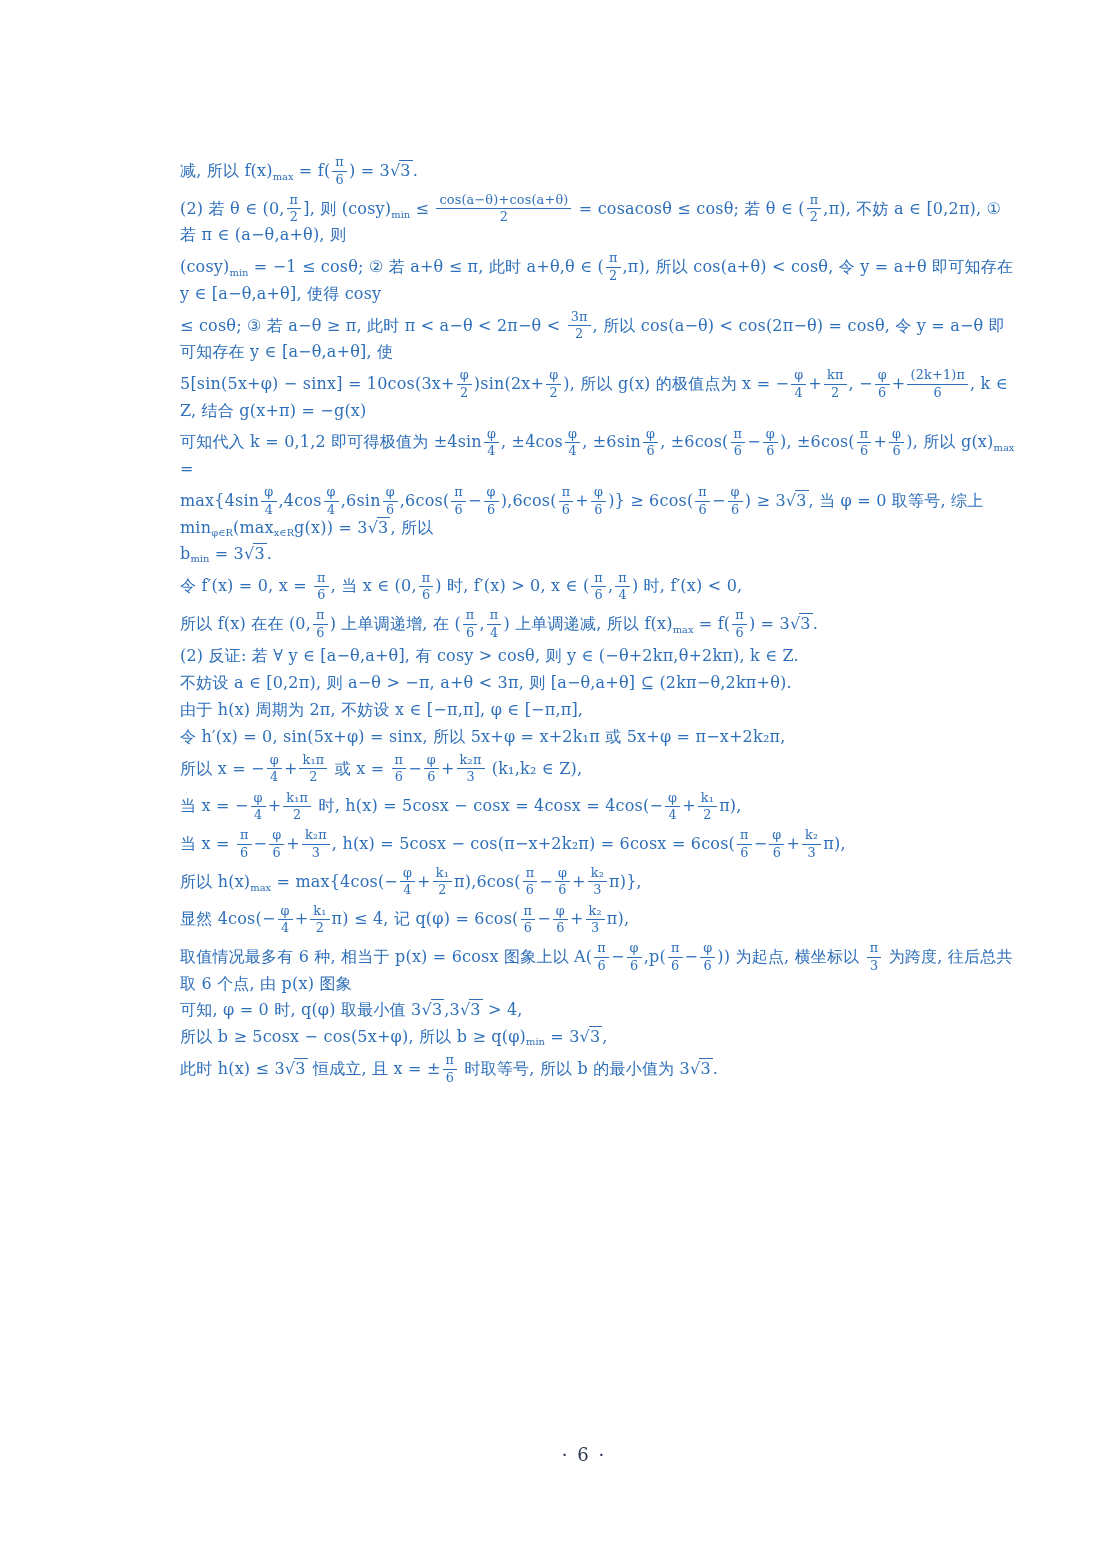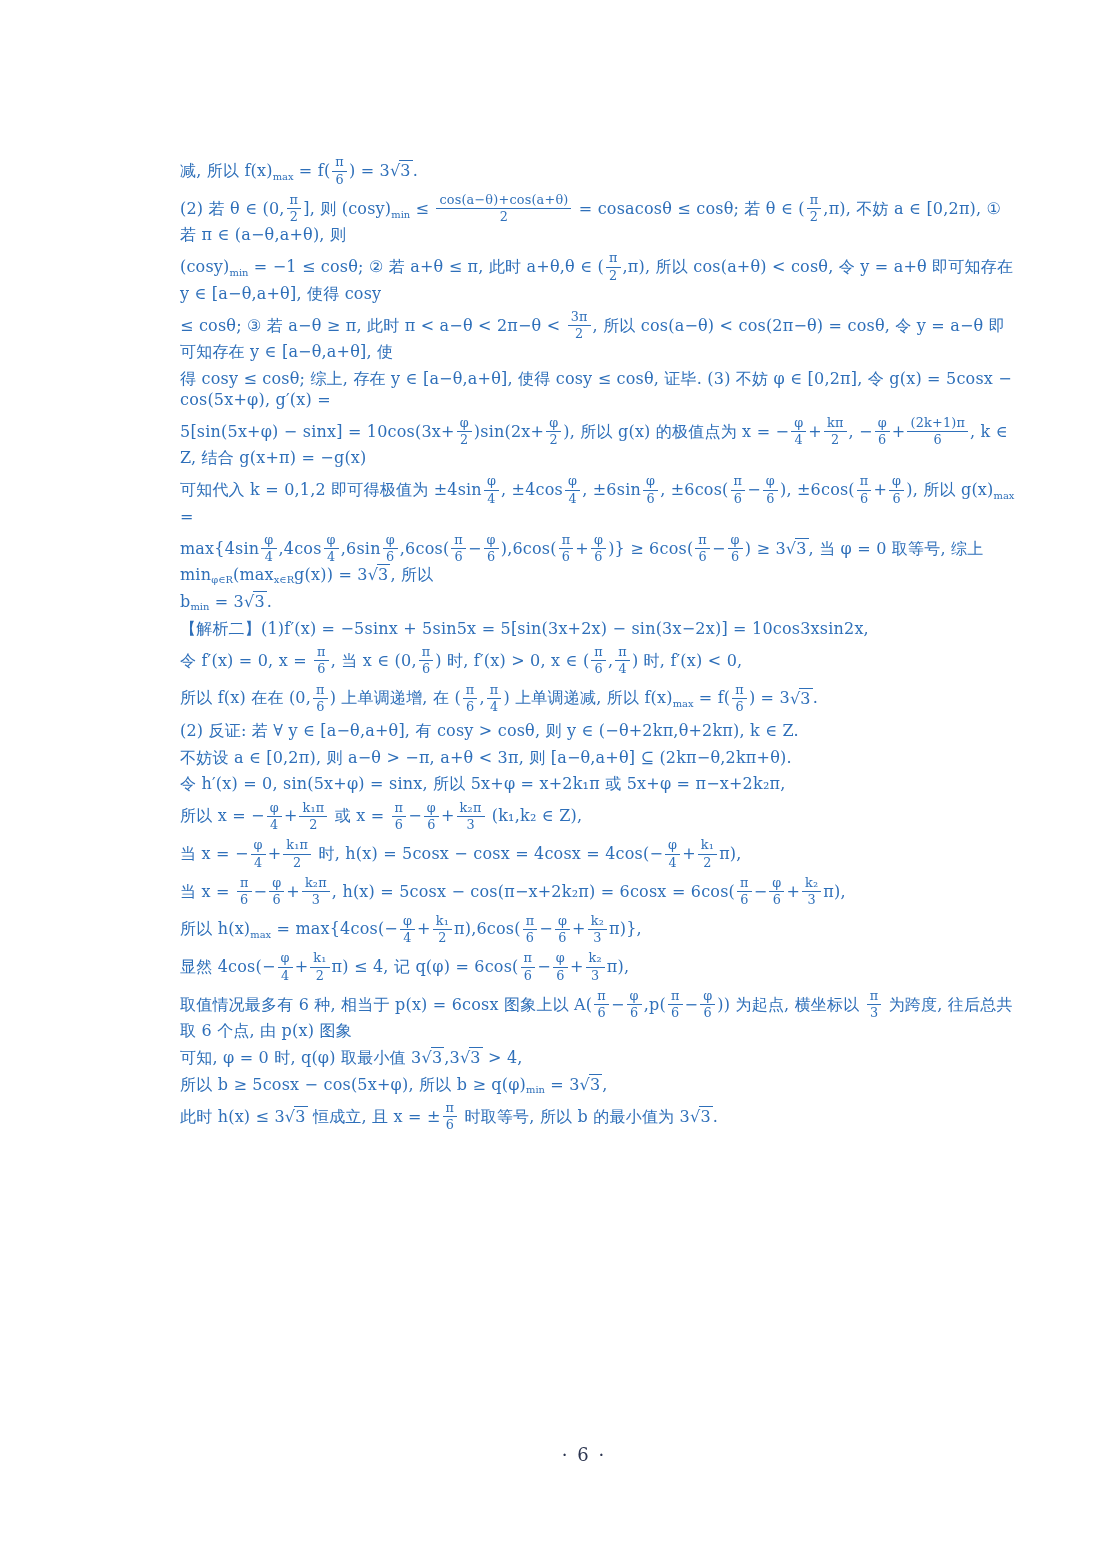--- a/index.html
+++ b/index.html
@@ -86,21 +86,20 @@
           <span class="de">2</span>
         </span>,π), 不妨 a ∈ [0,2π), ① 若 π ∈ (a−θ,a+θ), 则</div>
       <div class="line">(cosy)<sub>min</sub> = −1 ≤ cosθ; ② 若 a+θ ≤ π, 此时 a+θ,θ ∈ (<span class="fr">
           <span class="nu">π</span>
           <span class="de">2</span>
         </span>,π), 所以 cos(a+θ) &lt; cosθ, 令 y = a+θ 即可知存在 y ∈ [a−θ,a+θ], 使得 cosy</div>
       <div class="line">≤ cosθ; ③ 若 a−θ ≥ π, 此时 π &lt; a−θ &lt; 2π−θ &lt; <span class="fr">
           <span class="nu">3π</span>
           <span class="de">2</span>
         </span>, 所以 cos(a−θ) &lt; cos(2π−θ) = cosθ, 令 y = a−θ 即可知存在 y ∈ [a−θ,a+θ], 使</div>
-      <div class="line">得 cosy ≤ cosθ; 综上, 存在 y ∈ [a−θ,a+θ], 使得 cosy ≤ cosθ, 证毕. (3) 不妨 φ ∈ [0,2π], 令 g(x) = 5cosx − cos(5x+φ), g′(x) =</div>
       <div class="line">5[sin(5x+φ) − sinx] = 10cos(3x+<span class="fr">
           <span class="nu">φ</span>
           <span class="de">2</span>
         </span>)sin(2x+<span class="fr">
           <span class="nu">φ</span>
           <span class="de">2</span>
         </span>), 所以 g(x) 的极值点为 x = −<span class="fr">
           <span class="nu">φ</span>
           <span class="de">4</span>
         </span>+<span class="fr">
@@ -157,21 +156,20 @@
           <span class="nu">φ</span>
           <span class="de">6</span>
         </span>)} ≥ 6cos(<span class="fr">
           <span class="nu">π</span>
           <span class="de">6</span>
         </span>−<span class="fr">
           <span class="nu">φ</span>
           <span class="de">6</span>
         </span>) ≥ 3<span class="sq">√<span class="rd">3</span></span>, 当 φ = 0 取等号, 综上 min<sub>φ∈R</sub>(max<sub>x∈R</sub>g(x)) = 3<span class="sq">√<span class="rd">3</span></span>, 所以</div>
       <div class="line">b<sub>min</sub> = 3<span class="sq">√<span class="rd">3</span></span>.</div>
-      <div class="line">【解析二】(1)f′(x) = −5sinx + 5sin5x = 5[sin(3x+2x) − sin(3x−2x)] = 10cos3xsin2x,</div>
       <div class="line">令 f′(x) = 0, x = <span class="fr">
           <span class="nu">π</span>
           <span class="de">6</span>
         </span>, 当 x ∈ (0,<span class="fr">
           <span class="nu">π</span>
           <span class="de">6</span>
         </span>) 时, f′(x) &gt; 0, x ∈ (<span class="fr">
           <span class="nu">π</span>
           <span class="de">6</span>
         </span>,<span class="fr">
@@ -186,20 +184,21 @@
           <span class="de">6</span>
         </span>,<span class="fr">
           <span class="nu">π</span>
           <span class="de">4</span>
         </span>) 上单调递减, 所以 f(x)<sub>max</sub> = f(<span class="fr">
           <span class="nu">π</span>
           <span class="de">6</span>
         </span>) = 3<span class="sq">√<span class="rd">3</span></span>.</div>
       <div class="line">(2) 反证: 若 ∀ y ∈ [a−θ,a+θ], 有 cosy &gt; cosθ, 则 y ∈ (−θ+2kπ,θ+2kπ), k ∈ Z.</div>
       <div class="line">不妨设 a ∈ [0,2π), 则 a−θ &gt; −π, a+θ &lt; 3π, 则 [a−θ,a+θ] ⊆ (2kπ−θ,2kπ+θ).</div>
+      <div class="line">由于 h(x) 周期为 2π, 不妨设 x ∈ [−π,π], φ ∈ [−π,π],</div>
       <div class="line">令 h′(x) = 0, sin(5x+φ) = sinx, 所以 5x+φ = x+2k₁π 或 5x+φ = π−x+2k₂π,</div>
       <div class="line">所以 x = −<span class="fr">
           <span class="nu">φ</span>
           <span class="de">4</span>
         </span>+<span class="fr">
           <span class="nu">k₁π</span>
           <span class="de">2</span>
         </span> 或 x = <span class="fr">
           <span class="nu">π</span>
           <span class="de">6</span>

